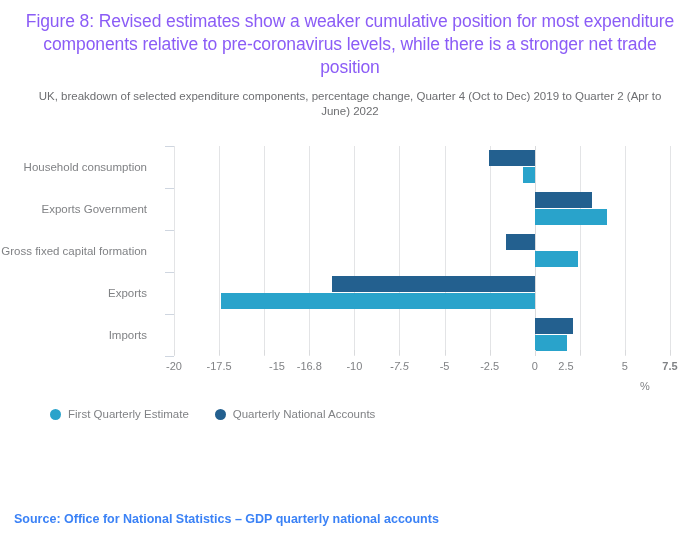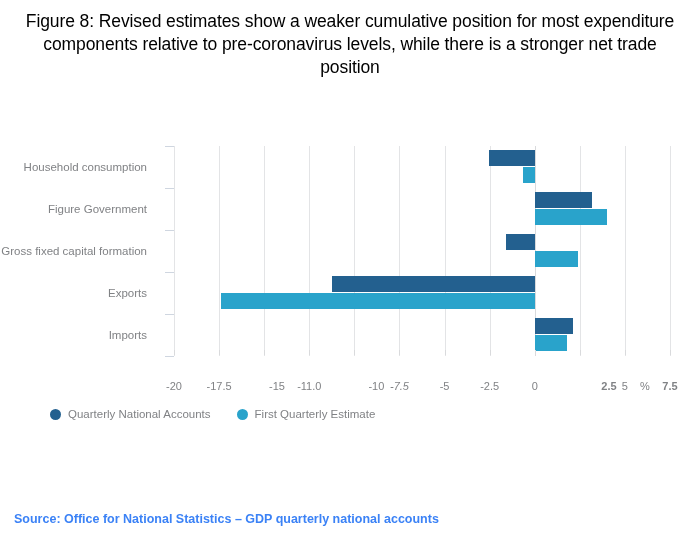--- a/index.html
+++ b/index.html
@@ -17,21 +17,21 @@
   }
 
   
   .fig-header {
     padding: 8px 22px 0 22px;
   }
   .fig-title {
     font-size: 17.5px;
     line-height: 23px;
     font-weight: 400;
-    color: #000000;
+    color: #8b5cf6;
     text-align: center;
     margin: 2px 0 0 0;
     letter-spacing: -0.1px;
   }
   .fig-subtitle {
     font-size: 11.5px;
     line-height: 15px;
     font-weight: 400;
     color: #6d6e71;
     text-align: center;
@@ -104,21 +104,20 @@
   }
 
   .xtick {
     position: absolute;
     top: 220px;
     font-size: 11px;
     color: #808285;
     text-align: center;
     width: 60px;
     margin-left: -30px;
-    margin-top: 20px;
   }
   .xtick-mark {
     position: absolute;
     top: 210px;
     width: 1px;
     height: 5px;
     background: #d9dadc;
   }
   .axis-unit {
     position: absolute;
@@ -160,35 +159,36 @@
     font-size: 12.5px;
     font-weight: bold;
     color: #3b82f6;
   }
 </style>
 </head>
 <body>
 
 <div class="fig-header">
   <div class="fig-title">Figure 8: Revised estimates show a weaker cumulative position for most expenditure components relative to pre-coronavirus levels, while there is a stronger net trade position</div>
+  <div class="fig-subtitle">UK, breakdown of selected expenditure components, percentage change, Quarter 4 (Oct to Dec) 2019 to Quarter 2 (Apr to June) 2022</div>
 </div>
 
 <div class="chart-area">
   <div class="yaxis-spine"></div>
   <div id="yticks">
       <div class="yaxis-tick" style="top: 6px;"></div>
       <div class="yaxis-tick" style="top: 48px;"></div>
       <div class="yaxis-tick" style="top: 90px;"></div>
       <div class="yaxis-tick" style="top: 132px;"></div>
       <div class="yaxis-tick" style="top: 174px;"></div>
       <div class="yaxis-tick" style="top: 216px;"></div>
     </div>
   <div id="catlabels">
       <div class="cat-label" style="top: 20px;">Household consumption</div>
-      <div class="cat-label" style="top: 62px;">Figure Government</div>
+      <div class="cat-label" style="top: 62px;">Exports Government</div>
       <div class="cat-label" style="top: 104px;">Gross fixed capital formation</div>
       <div class="cat-label" style="top: 146px;">Exports</div>
       <div class="cat-label" style="top: 188px;">Imports</div>
     </div>
   <div class="plot" id="plot">
       <div class="gridline" style="left: 0px;"></div>
       <div class="gridline" style="left: 45.0909px;"></div>
       <div class="gridline" style="left: 90.1818px;"></div>
       <div class="gridline" style="left: 135.273px;"></div>
       <div class="gridline" style="left: 180.364px;"></div>
@@ -221,45 +221,45 @@
       </div>
     </div>
   <div id="xaxis">
       <div class="xtick-mark" style="left: 174px;"></div>
       <div class="xtick" style="left: 174px;">-20</div>
       <div class="xtick-mark" style="left: 219.091px;"></div>
       <div class="xtick" style="left: 219.091px;">-17.5</div>
       <div class="xtick-mark" style="left: 264.182px;"></div>
       <div class="xtick" style="left: 277px;">-15</div>
       <div class="xtick-mark" style="left: 309.273px;"></div>
-      <div class="xtick" style="left: 309.273px;">-11.0</div>
+      <div class="xtick" style="left: 309.273px;">-16.8</div>
       <div class="xtick-mark" style="left: 354.364px;"></div>
-      <div class="xtick" style="left: 354.364px; text-align: right;">-10</div>
+      <div class="xtick" style="left: 354.364px;">-10</div>
       <div class="xtick-mark" style="left: 399.455px;"></div>
       <div class="xtick" style="left: 399.455px; font-style: italic;">-7.5</div>
       <div class="xtick-mark" style="left: 444.545px;"></div>
       <div class="xtick" style="left: 444.545px;">-5</div>
       <div class="xtick-mark" style="left: 489.636px;"></div>
       <div class="xtick" style="left: 489.636px;">-2.5</div>
       <div class="xtick-mark" style="left: 534.727px;"></div>
       <div class="xtick" style="left: 534.727px;">0</div>
       <div class="xtick-mark" style="left: 579.818px;"></div>
-      <div class="xtick" style="left: 609px; font-weight: bold;">2.5</div>
+      <div class="xtick" style="left: 566px;">2.5</div>
       <div class="xtick-mark" style="left: 624.909px;"></div>
       <div class="xtick" style="left: 624.909px;">5</div>
       <div class="xtick-mark" style="left: 670px;"></div>
       <div class="xtick" style="left: 670px; font-weight: bold;">7.5</div>
     </div>
   <div class="axis-unit">%</div>
 </div>
 
 <div class="legend" id="legend">
     <div class="legend-item">
+      <span class="legend-swatch" style="background: rgb(41, 163, 203);"></span>
+      <span>First Quarterly Estimate</span>
+    </div>
+    <div class="legend-item">
       <span class="legend-swatch" style="background: rgb(35, 96, 143);"></span>
       <span>Quarterly National Accounts</span>
     </div>
-    <div class="legend-item">
-      <span class="legend-swatch" style="background: rgb(41, 163, 203);"></span>
-      <span>First Quarterly Estimate</span>
-    </div>
   </div>
 
 <div class="source">Source: Office for National Statistics – GDP quarterly national accounts</div>
 
 </body></html>

